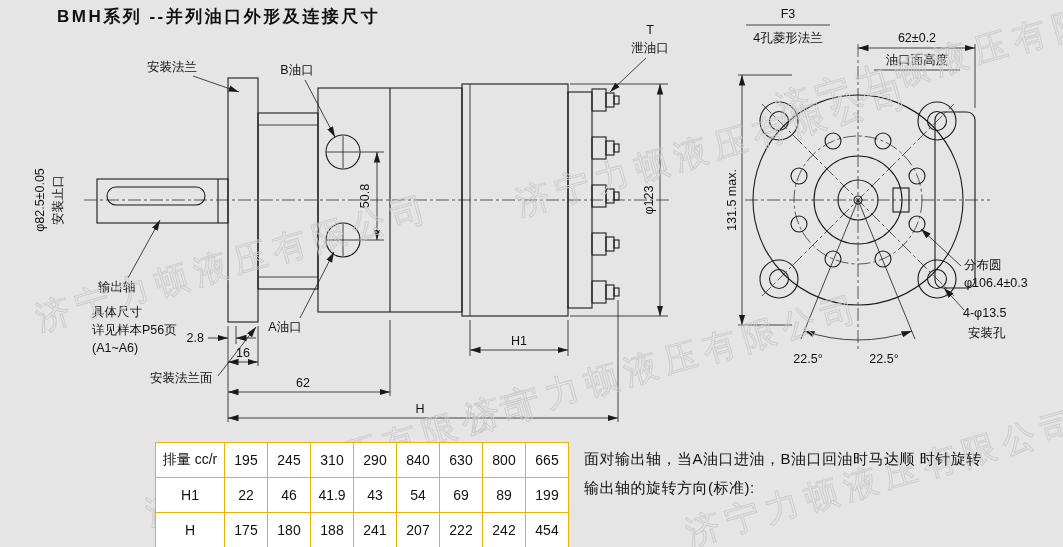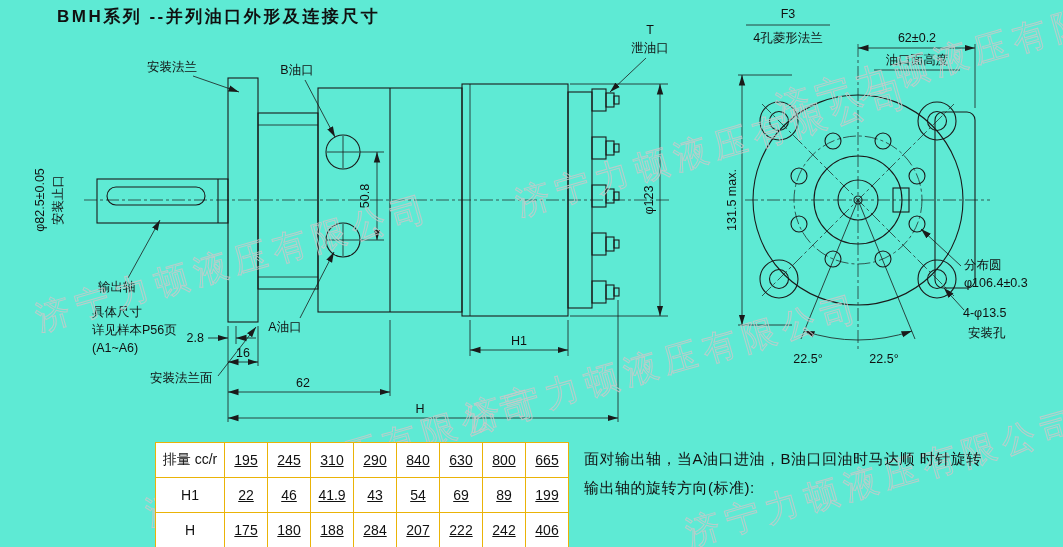--- a/index.html
+++ b/index.html
@@ -1,29 +1,29 @@
 <!DOCTYPE html>
 <html><head>
 <meta charset="utf-8">
 <style>
   html,body{margin:0;padding:0;background:#fff;}
   body{font-family:"Liberation Sans",sans-serif;color:#111;}
-  #page{position:relative;width:1063px;height:547px;background:#5eead4;overflow:hidden;}
+  #page{position:relative;width:1063px;height:547px;background:#e5e5e5;overflow:hidden;}
   #title{position:absolute;left:57px;top:5px;font-size:17px;font-weight:bold;letter-spacing:2.5px;white-space:nowrap;}
   #drawing{position:absolute;left:0;top:0;}
   svg text{font-family:"Liberation Sans",sans-serif;fill:#111;font-size:12.5px;}
   .ln{stroke:#1a1a1a;stroke-width:1.1;fill:none;}
   .thin{stroke:#1a1a1a;stroke-width:0.8;fill:none;}
   .cl{stroke:#1a1a1a;stroke-width:0.7;fill:none;stroke-dasharray:13 3 3 3;}
   .dim{stroke:#1a1a1a;stroke-width:0.8;fill:none;}
   .wm{font-size:34px;letter-spacing:7px;fill:none;stroke:#c9c9c9;stroke-width:1;opacity:0.85;}
   #spec-table{position:absolute;left:155px;top:442px;border-collapse:collapse;font-size:14px;background:#fff;}
   #spec-table td{border:1px solid #eab308;text-align:center;height:26px;padding:4px 2px;}
   #spec-table td.c0{width:64px;}
-  #spec-table td.cv{width:38px;text-decoration:underline;}
+  #spec-table td.cv{width:38px;}
   #notes{position:absolute;left:584px;top:444px;width:476px;font-size:15px;line-height:29px;letter-spacing:0.5px;}
   #notes div{white-space:nowrap;}
 </style>
 </head>
 <body>
 
 <div id="page">
   <div id="title">BMH系列 --并列油口外形及连接尺寸</div>
 
   <svg id="drawing" width="1063" height="547" viewBox="0 0 1063 547">
@@ -276,25 +276,25 @@
       <td class="cv">54</td>
       <td class="cv">69</td>
       <td class="cv">89</td>
       <td class="cv">199</td>
     </tr>
     <tr>
       <td class="c0">H</td>
       <td class="cv">175</td>
       <td class="cv">180</td>
       <td class="cv">188</td>
-      <td class="cv">284</td>
+      <td class="cv">241</td>
       <td class="cv">207</td>
       <td class="cv">222</td>
       <td class="cv">242</td>
-      <td class="cv">406</td>
+      <td class="cv">454</td>
     </tr>
   </tbody>
     </table>
 
   <div id="notes">
     <div>面对输出轴，当A油口进油，B油口回油时马达顺 时针旋转</div>
     <div>输出轴的旋转方向(标准):</div>
   </div>
 </div>
 

